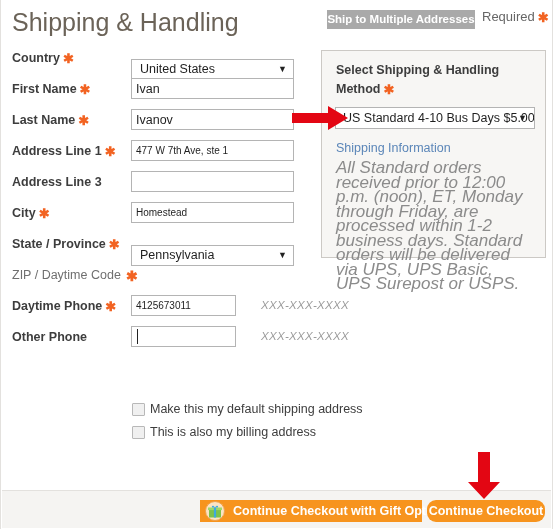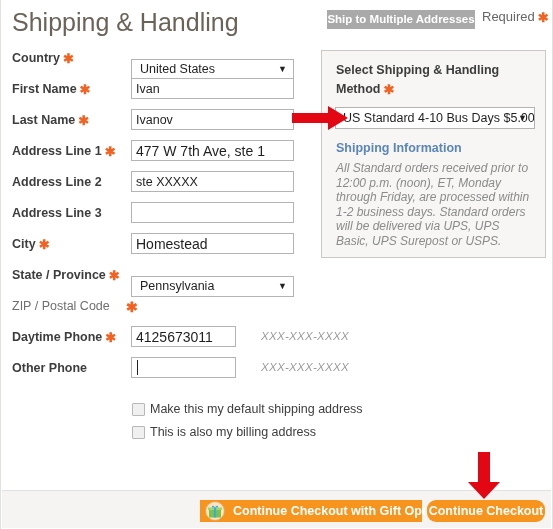--- a/index.html
+++ b/index.html
@@ -127,21 +127,21 @@
     border: 1px solid #b4b4b4;
     background: #ffffff;
     font-family: "Liberation Sans", sans-serif;
     font-size: 12.5px;
     color: #1f1f1f;
     padding: 0 0 0 4px;
     line-height: 19px;
     outline: none;
   }
   .field.big {
-    font-size: 14px;
+    font-size: 10px;
   }
   .field.short {
     left: 133px;
     width: 103px;
   }
   .field.phone {
     left: 130px;
     width: 105px;
   }
   .caret-bar {
@@ -282,30 +282,30 @@
     font-size: 9px;
     color: #222222;
     pointer-events: none;
     line-height: 11px;
   }
   #ship-info-title {
     position: absolute;
     left: 14px;
     top: 90px;
     font-size: 12.5px;
-    font-weight: bold;
+    font-weight: normal;
     color: #5b86b8;
     white-space: nowrap;
   }
   #ship-info-body {
     position: absolute;
     left: 14px;
     top: 110px;
     width: 196px;
-    font-size: 12px;
+    font-size: 17px;
     font-style: italic;
     color: #8b8b8b;
     line-height: 14.5px;
   }
 
   
   #footer {
     position: absolute;
     left: 1px;
     top: 490px;
@@ -419,26 +419,20 @@
       <input class="field" type="text" value="Ivanov" style="">
     </div>
 
     <div class="form-row">
       <div class="form-label">
         <span>Address Line 1</span><span class="star">✱</span>
       </div>
       <input class="field big" type="text" value="477 W 7th Ave, ste 1" style="">
     </div>
 
-    <div class="form-row">
-      <div class="form-label">
-        <span>Address Line 2</span>
-      </div>
-      <input class="field" type="text" value="ste XXXXX" style="">
-    </div>
 
     <div class="form-row">
       <div class="form-label">
         <span>Address Line 3</span>
       </div>
       <input class="field" type="text" value="" style="">
     </div>
 
     <div class="form-row">
       <div class="form-label">
@@ -454,21 +448,21 @@
       <div class="sel-wrap">
         <select class="field">
           <option>Pennsylvania</option>
         </select>
         <span class="sel-arrow">▼</span>
       </div>
     </div>
 
     <div class="form-row">
       <div class="form-label light">
-        <span>ZIP / Postal Code</span>
+        <span>ZIP / Daytime Code</span>
       </div>
       <span class="star-solo">✱</span>
     </div>
 
     <div class="form-row">
       <div class="form-label">
         <span>Daytime Phone</span><span class="star">✱</span>
       </div>
       <input class="field phone big" type="text" value="4125673011" style="">
       <span class="hint">XXX-XXX-XXXX</span>

